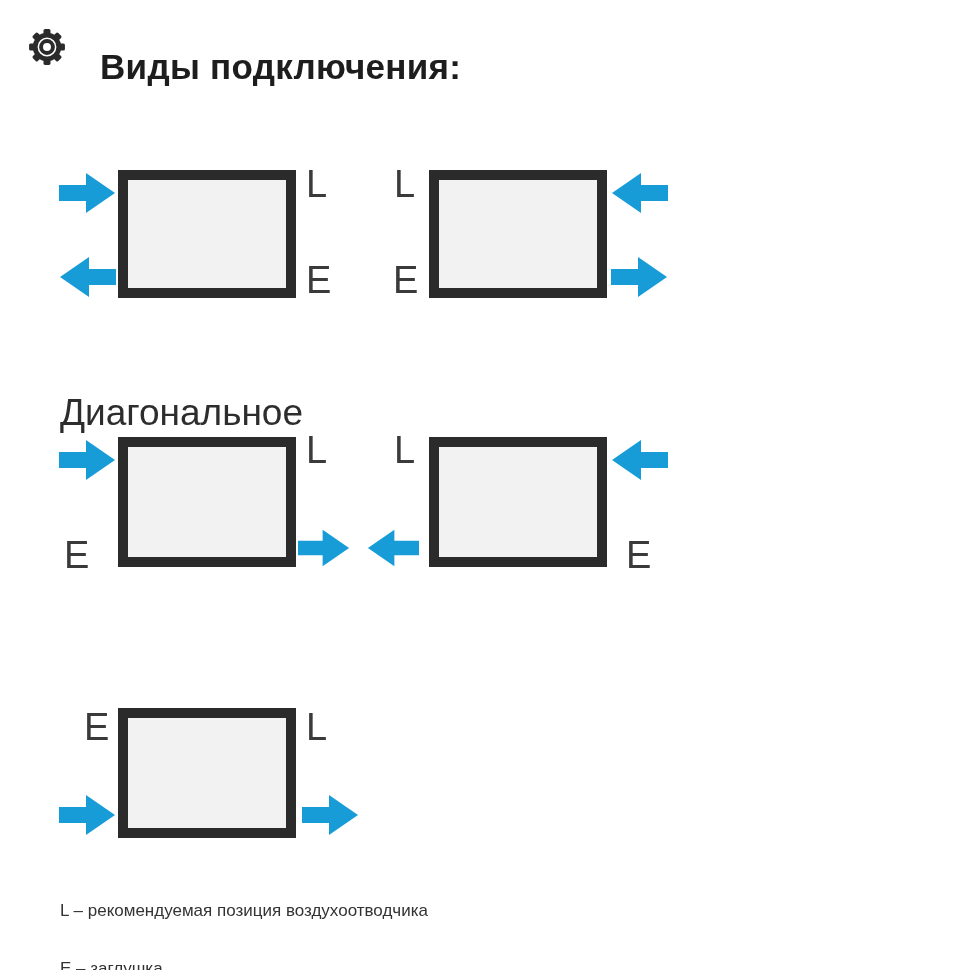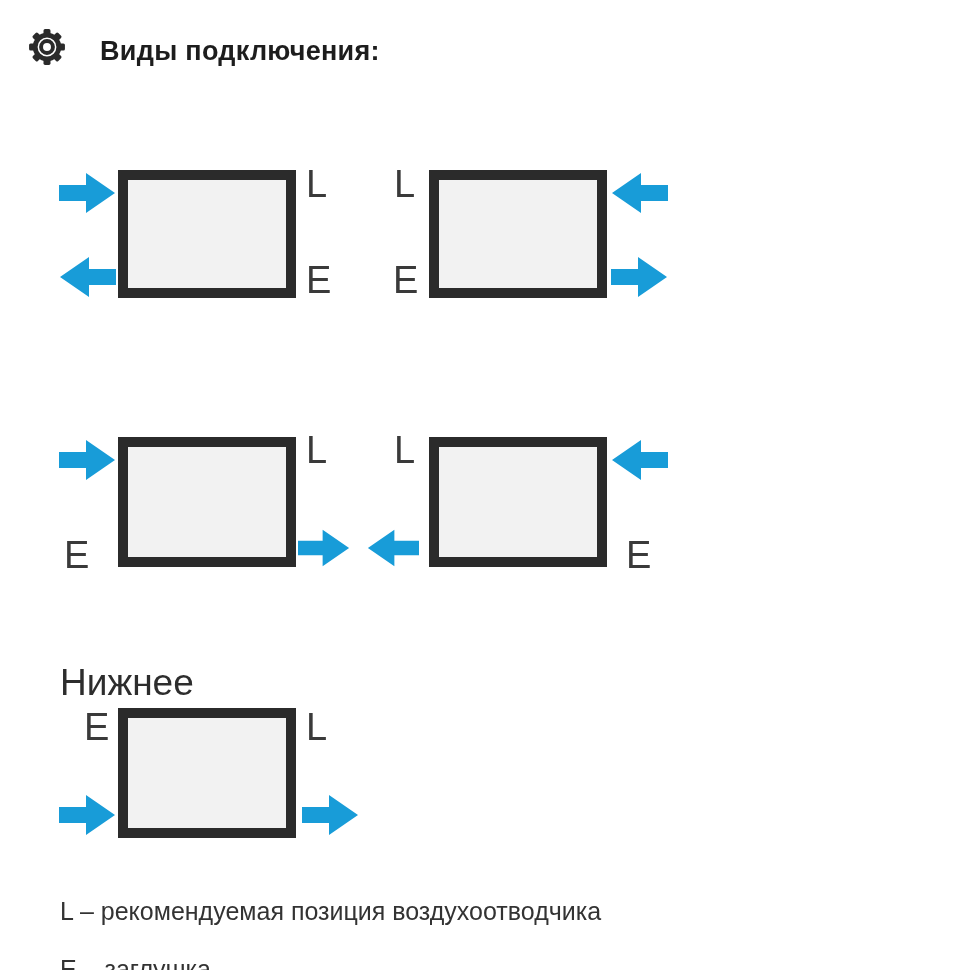--- a/index.html
+++ b/index.html
@@ -4,22 +4,22 @@
 <style>
   html,body{margin:0;padding:0;background:#fff;}
   .stage{
     position:relative;
     width:970px;height:970px;
     background:var(--bg,#fff);
     font-family:"Liberation Sans",sans-serif;
     overflow:hidden;
   }
   .title{
-    position:absolute;left:100px;top:32px;margin:0;
-    font-size:27px;font-weight:700;letter-spacing:.3px;
+    position:absolute;left:100px;top:48px;margin:0;
+    font-size:35px;font-weight:700;letter-spacing:.3px;
     color:var(--heading,#1d1d1d);line-height:38px;
   }
   .gear{
     position:absolute;left:26px;top:26px;width:42px;height:42px;
     color:var(--border,#2b2b2b);
   }
   .gear svg{display:block;width:100%;height:100%;}
   .section-label{
     position:absolute;left:60px;
     font-size:37px;font-weight:400;line-height:44px;
@@ -38,21 +38,21 @@
   .arrow svg{display:block;width:100%;height:100%;}
   .arrow.flip{transform:scaleX(-1);}
   .arrow.mid{width:52px;height:40px;}
   .port{
     position:absolute;
     font-size:38px;line-height:38px;font-weight:400;
     color:var(--letter,#3a3a3a);
   }
   .legend-line{
     position:absolute;left:60px;
-    font-size:25px;line-height:22px;
+    font-size:17px;line-height:22px;
     color:var(--text,#333);
   }
 </style>
 </head>
 <body>
 
 <svg width="0" height="0" style="position:absolute" aria-hidden="true">
   <defs>
     <symbol id="sym-arrow" viewBox="0 0 57 42">
       <polygon points="0,13 27,13 27,1 56,21 27,41 27,29 0,29" fill="currentColor"></polygon>
@@ -105,20 +105,21 @@
       <svg>
         <use href="#sym-arrow"></use>
       </svg>
     </span>
   <span class="arrow" style="left:611px;top:256px">
       <svg>
         <use href="#sym-arrow"></use>
       </svg>
     </span>
 
+  <div class="section-label" style="top:391px">Диагональное</div>
 
   <div class="box" style="left:118px;top:437px;height:130px"></div>
   <span class="arrow" style="left:59px;top:439px">
       <svg>
         <use href="#sym-arrow"></use>
       </svg>
     </span>
   <span class="port" style="left:306px;top:431px">L</span>
   <span class="port" style="left:64px;top:536px">E</span>
   <span class="arrow mid" style="left:298px;top:528px">
@@ -134,21 +135,20 @@
         <use href="#sym-arrow"></use>
       </svg>
     </span>
   <span class="arrow mid flip" style="left:367px;top:528px">
       <svg>
         <use href="#sym-arrow"></use>
       </svg>
     </span>
   <span class="port" style="left:626px;top:536px">E</span>
 
-  <div class="section-label" style="top:661px">Нижнее</div>
 
   <div class="box" style="left:118px;top:708px;height:130px"></div>
   <span class="port" style="left:84px;top:708px">E</span>
   <span class="port" style="left:306px;top:708px">L</span>
   <span class="arrow" style="left:59px;top:794px">
       <svg>
         <use href="#sym-arrow"></use>
       </svg>
     </span>
   <span class="arrow" style="left:302px;top:794px">

